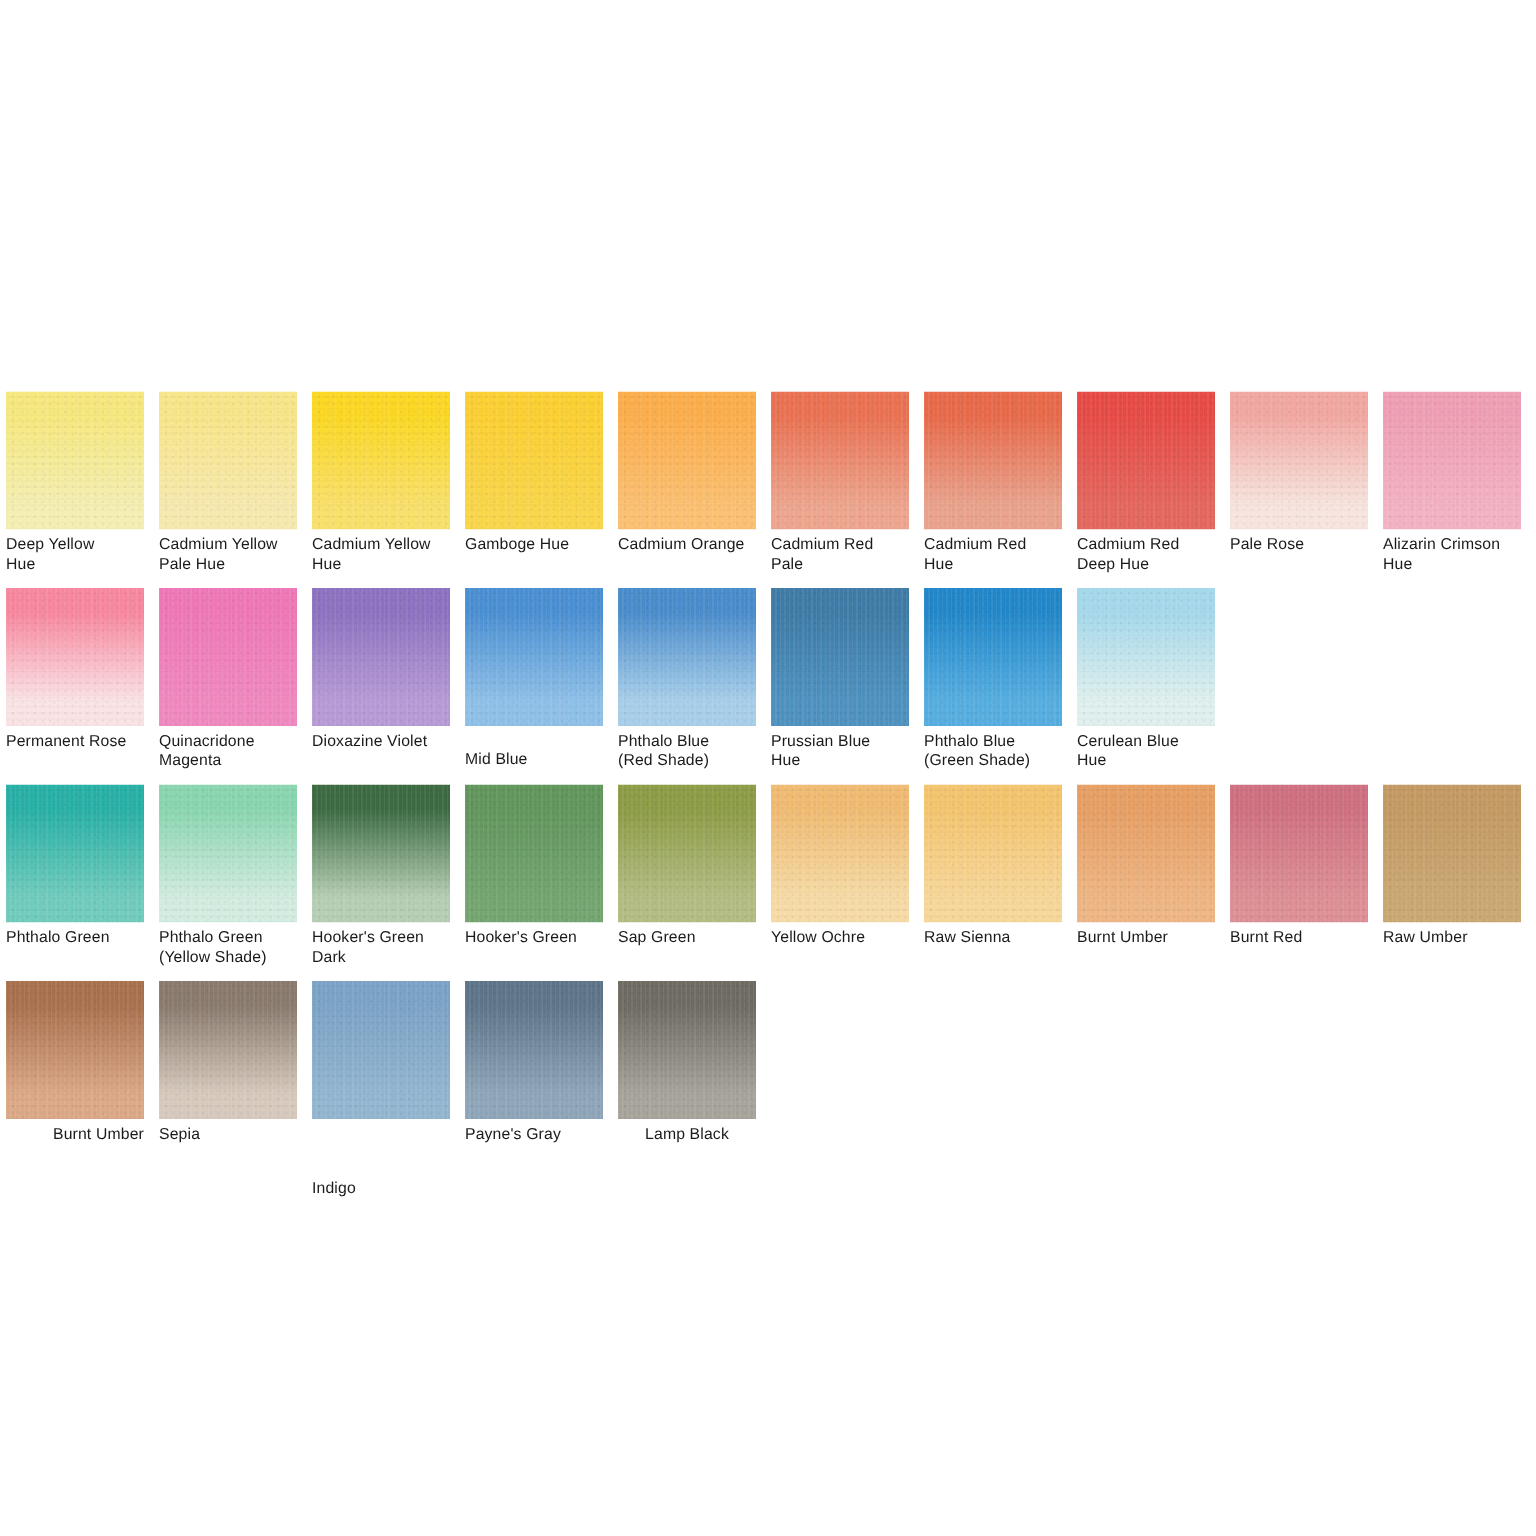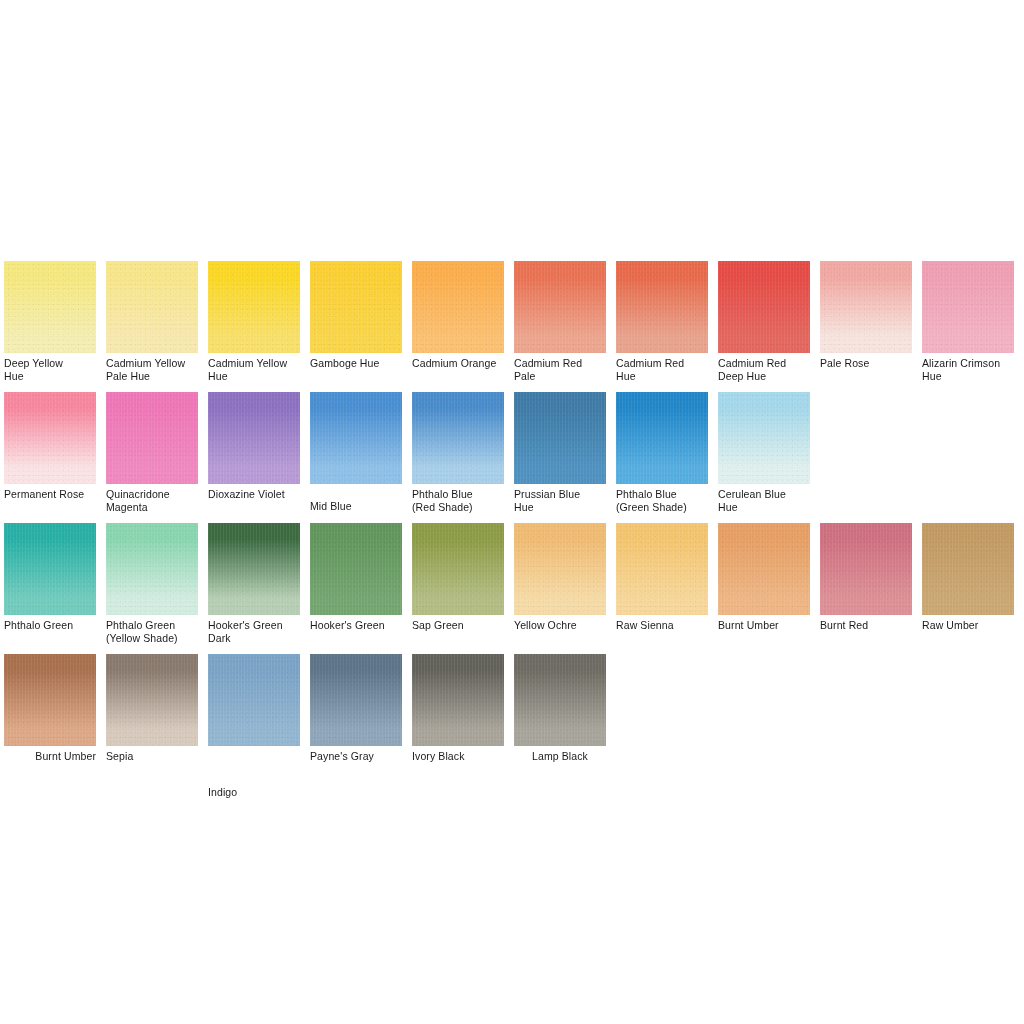--- a/index.html
+++ b/index.html
@@ -357,28 +357,20 @@
         <div class="cell">
           <div class="swatch">
             <div class="wash" style="background: linear-gradient(rgb(94, 116, 137) 0%, rgb(94, 116, 137) 18%, rgb(143, 166, 186) 82%, rgb(143, 166, 186) 100%);"></div>
             <div class="grain"></div>
             <div class="grain2"></div>
           </div>
           <div class="label" style="color: rgb(26, 26, 26);">Payne's Gray</div>
         </div>
         <div class="cell">
           <div class="swatch">
-            <div class="wash" style="background: linear-gradient(rgb(99, 98, 90) 0%, rgb(99, 98, 90) 18%, rgb(168, 164, 154) 82%, rgb(168, 164, 154) 100%);"></div>
-            <div class="grain"></div>
-            <div class="grain2"></div>
-          </div>
-          <div class="label" style="color: rgb(26, 26, 26);">Ivory Black</div>
-        </div>
-        <div class="cell">
-          <div class="swatch">
             <div class="wash" style="background: linear-gradient(rgb(109, 107, 98) 0%, rgb(109, 107, 98) 18%, rgb(167, 164, 155) 82%, rgb(167, 164, 155) 100%);"></div>
             <div class="grain"></div>
             <div class="grain2"></div>
           </div>
           <div class="label" style="color: rgb(26, 26, 26); text-align: center;">Lamp Black</div>
         </div>
       </div>
     </div>
 </div>
 

